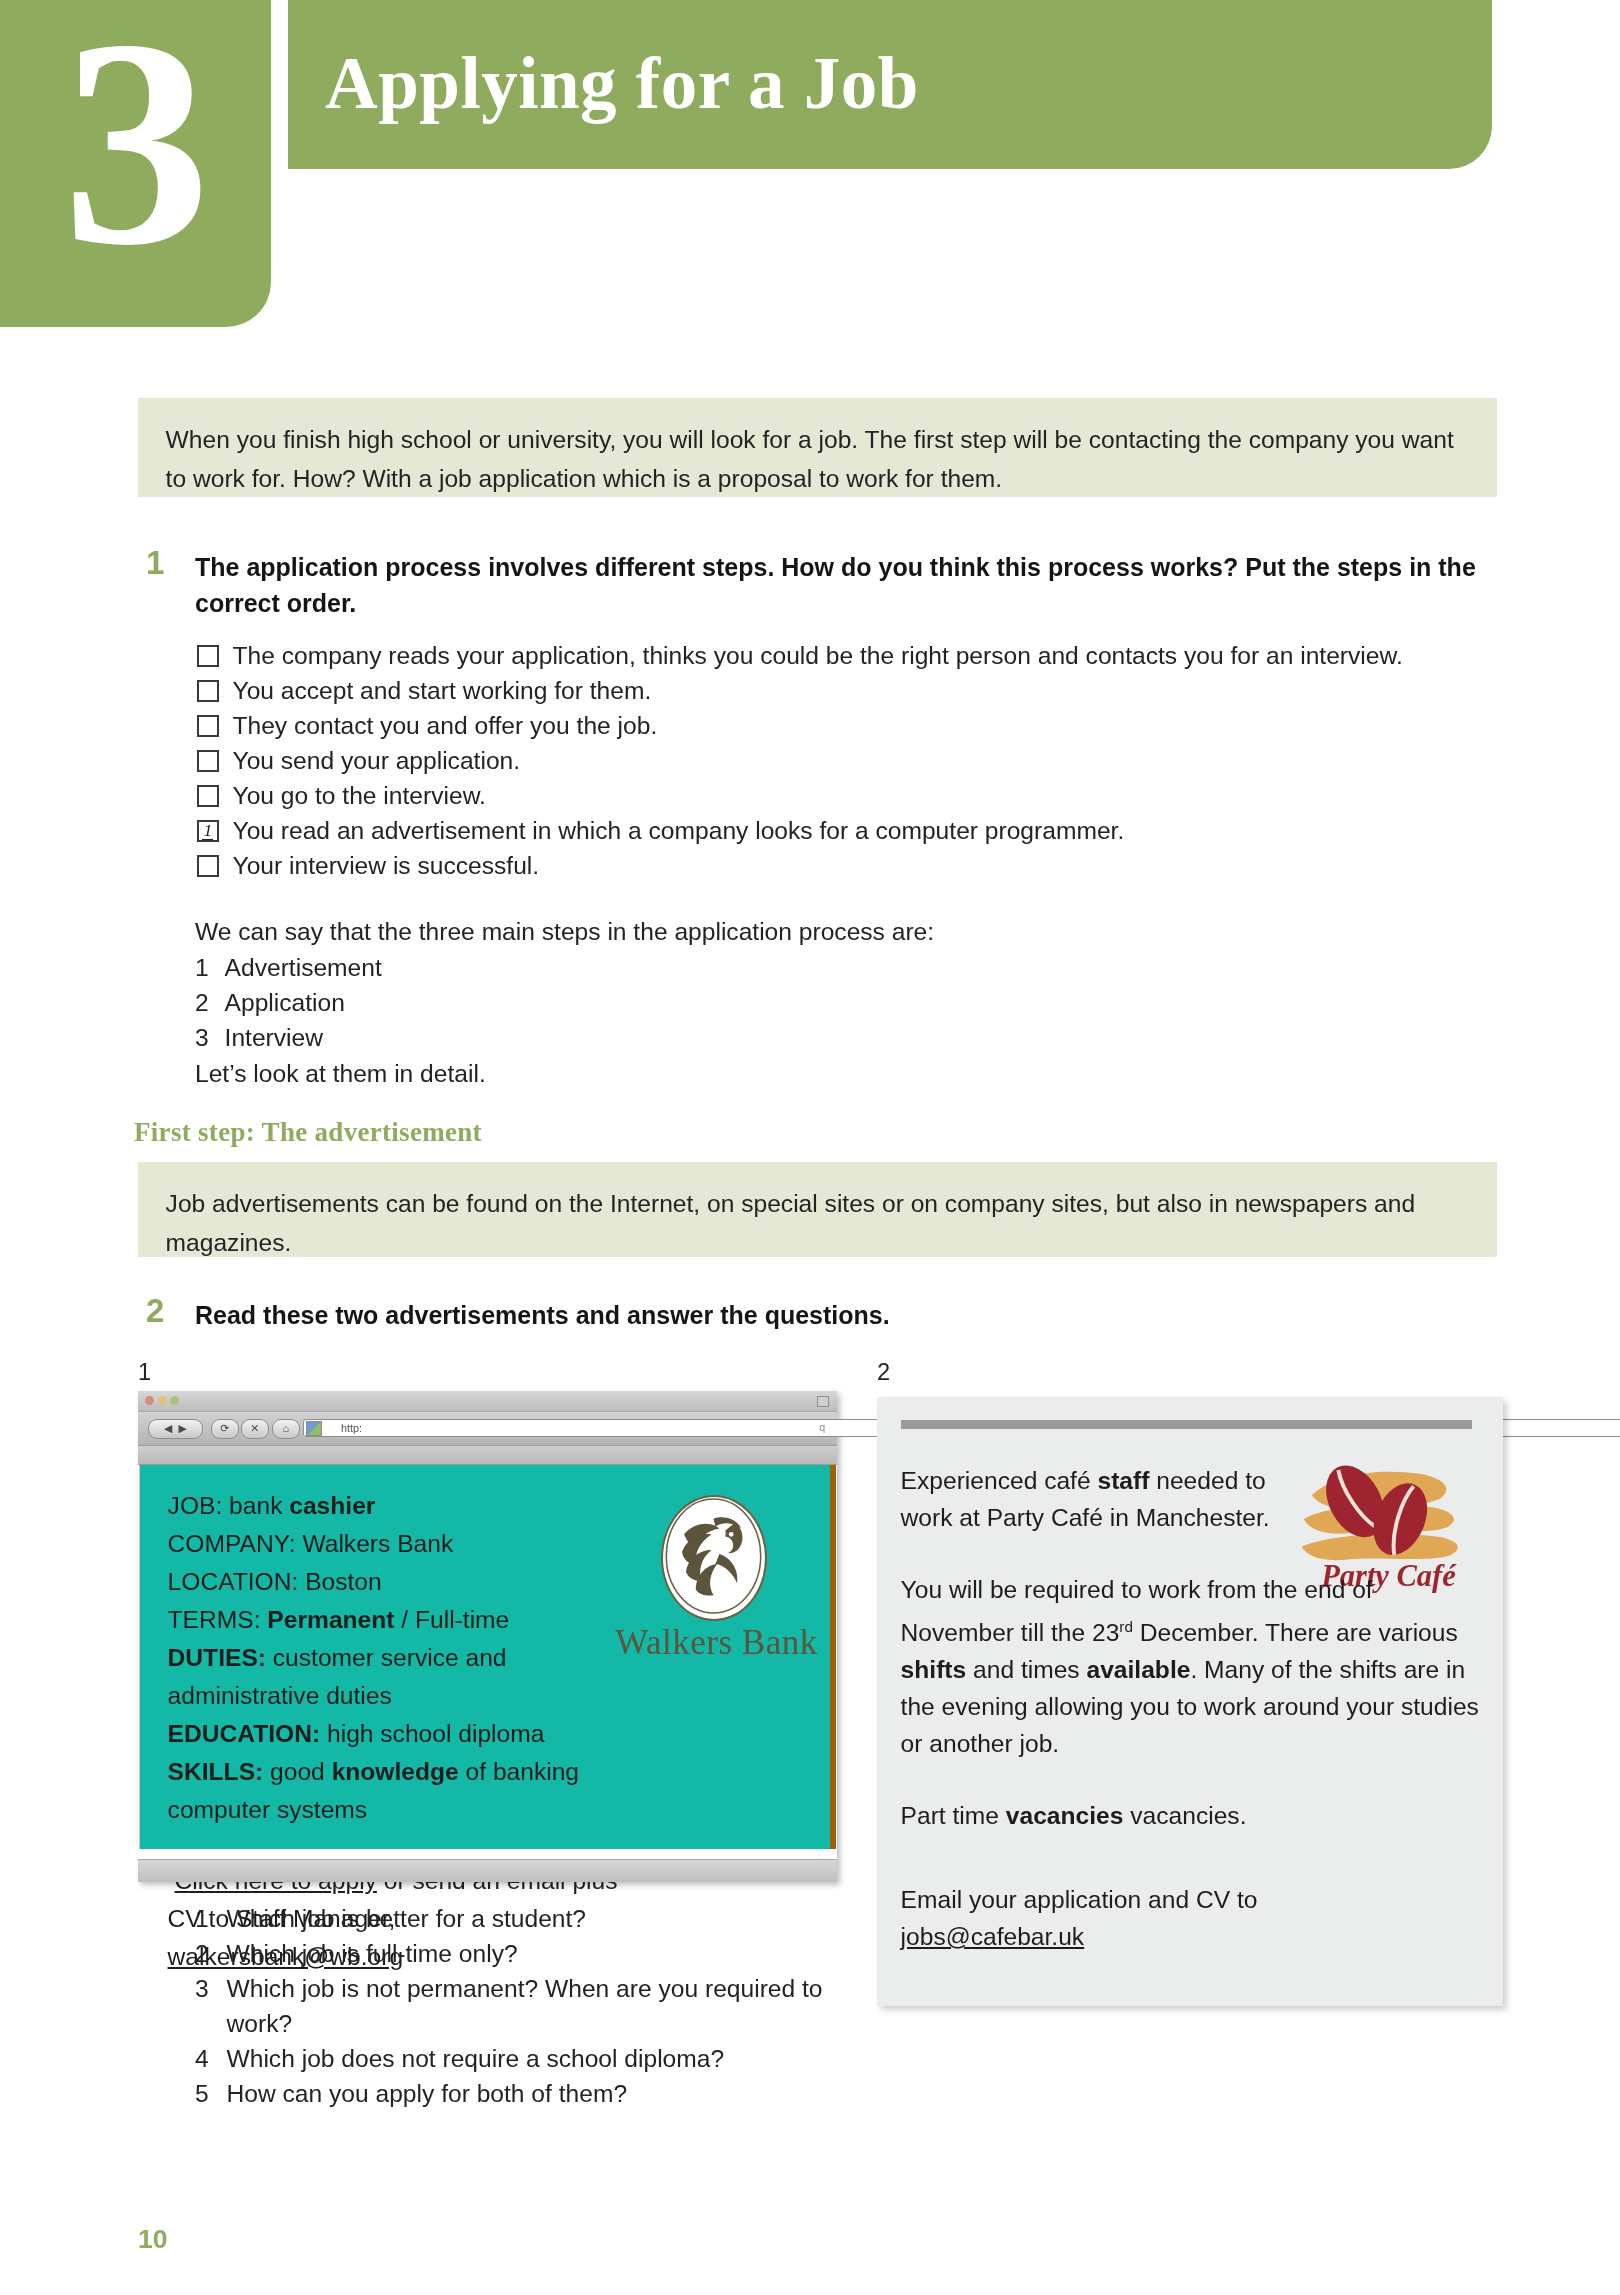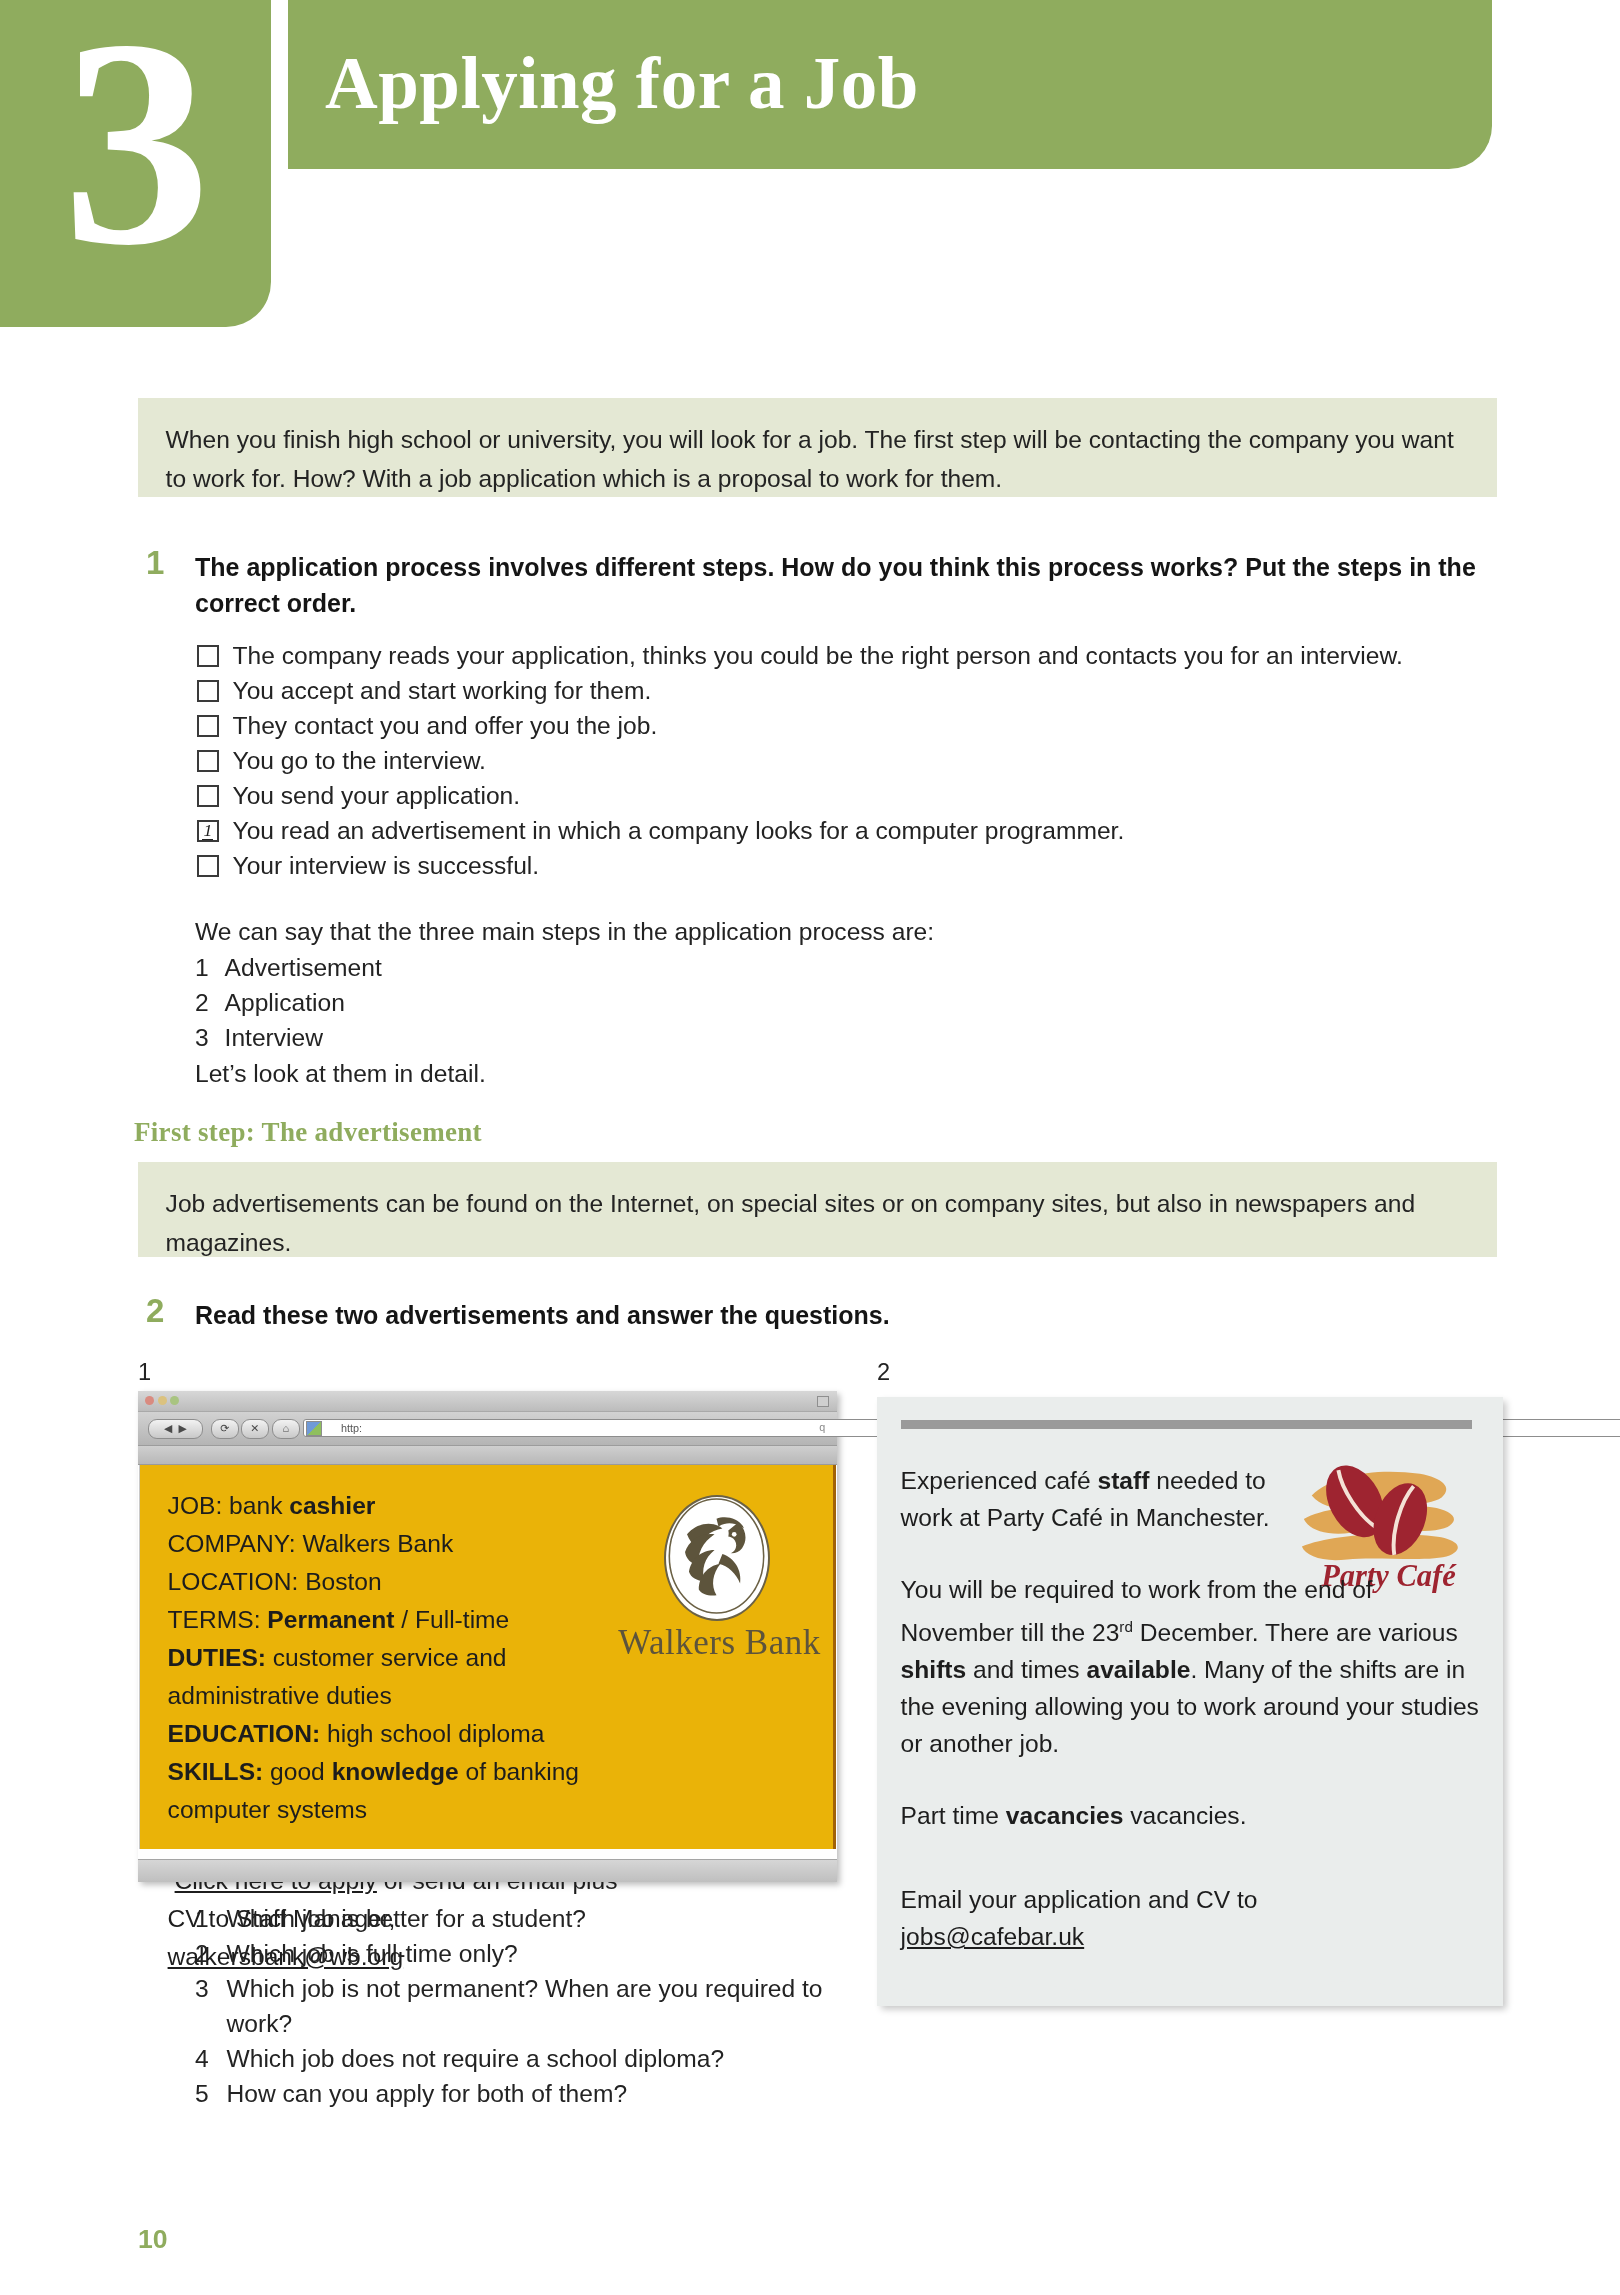--- a/index.html
+++ b/index.html
@@ -152,21 +152,21 @@
   }
   .br-searchglass{position:absolute;left:1226px;top:8.9px;font-size:11.8px;color:#6a6a6a;}
   .br-searchq{position:absolute;right:11.8px;top:8.9px;font-size:10.8px;color:#8a8a8a;}
   .br-bookmarkbar{
     position:absolute;left:0;top:55px;width:100%;height:17.7px;
     background:linear-gradient(#cfcfcf,#b8b8b8);
     border-bottom:1px solid #9a9a9a;
   }
   .br-content{
     position:absolute;left:1px;top:74px;width:697px;height:384px;
-    background:#eab308;border-left:1px solid #c9c9c9;border-right:3px solid #a16207;
+    background:#14b8a6;border-left:1px solid #c9c9c9;border-right:6px solid #a16207;
     box-sizing:border-box;
   }
   .br-statusbar{
     position:absolute;left:0;bottom:0;width:100%;height:21.7px;
     background:linear-gradient(#d6d6d6,#bfbfbf);
     border-top:1px solid #a5a5a5;
   }
   .ad1-text{
     position:absolute;left:27.6px;top:21.7px;width:463px;
     font-size:24.6px;line-height:38px;color:#1d1d1d;
@@ -245,25 +245,25 @@
     <div class="cb-row">
       <div class="cb"></div>
       <div class="cb-label">You accept and start working for them.</div>
     </div>
     <div class="cb-row">
       <div class="cb"></div>
       <div class="cb-label">They contact you and offer you the job.</div>
     </div>
     <div class="cb-row">
       <div class="cb"></div>
+      <div class="cb-label">You send your application.</div>
+    </div>
+    <div class="cb-row">
+      <div class="cb"></div>
       <div class="cb-label">You go to the interview.</div>
-    </div>
-    <div class="cb-row">
-      <div class="cb"></div>
-      <div class="cb-label">You send your application.</div>
     </div>
     <div class="cb-row">
       <div class="cb"><span>1</span></div>
       <div class="cb-label">You read an advertisement in which a company looks for a computer programmer.</div>
     </div>
     <div class="cb-row">
       <div class="cb"></div>
       <div class="cb-label">Your interview is successful.</div>
     </div>
   </div>

